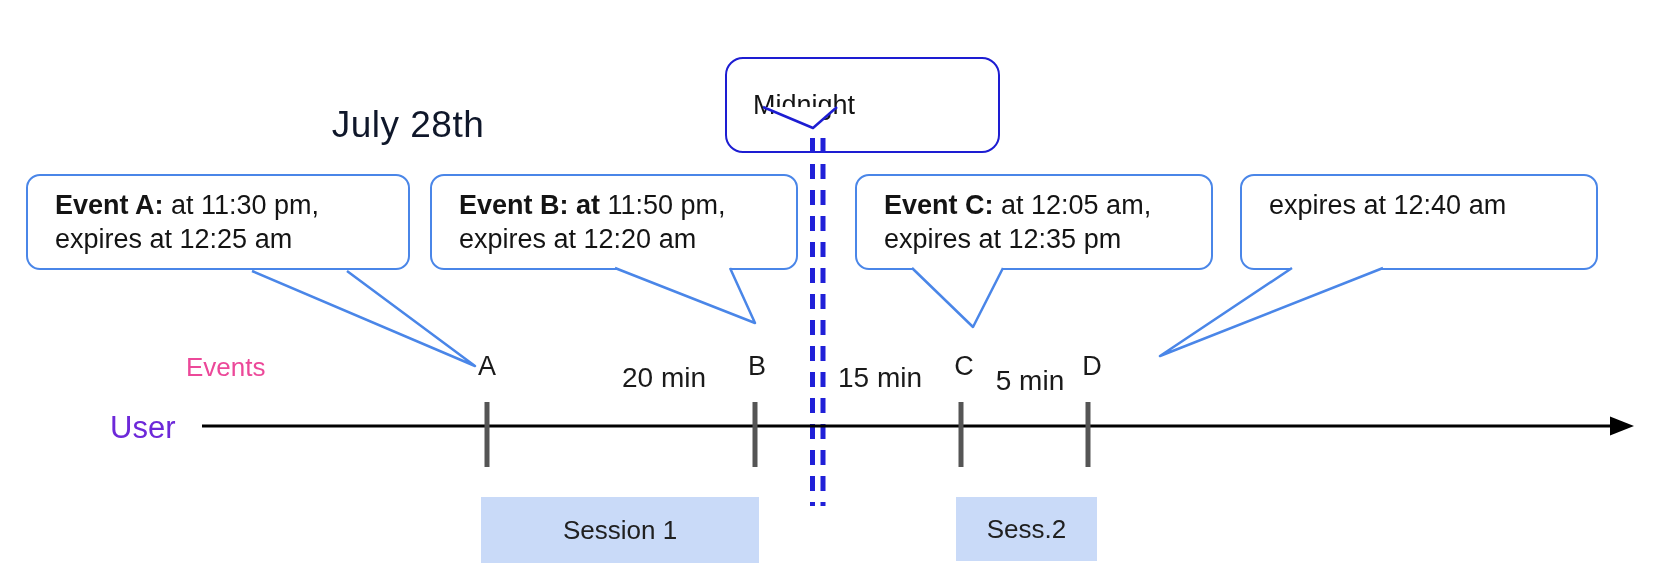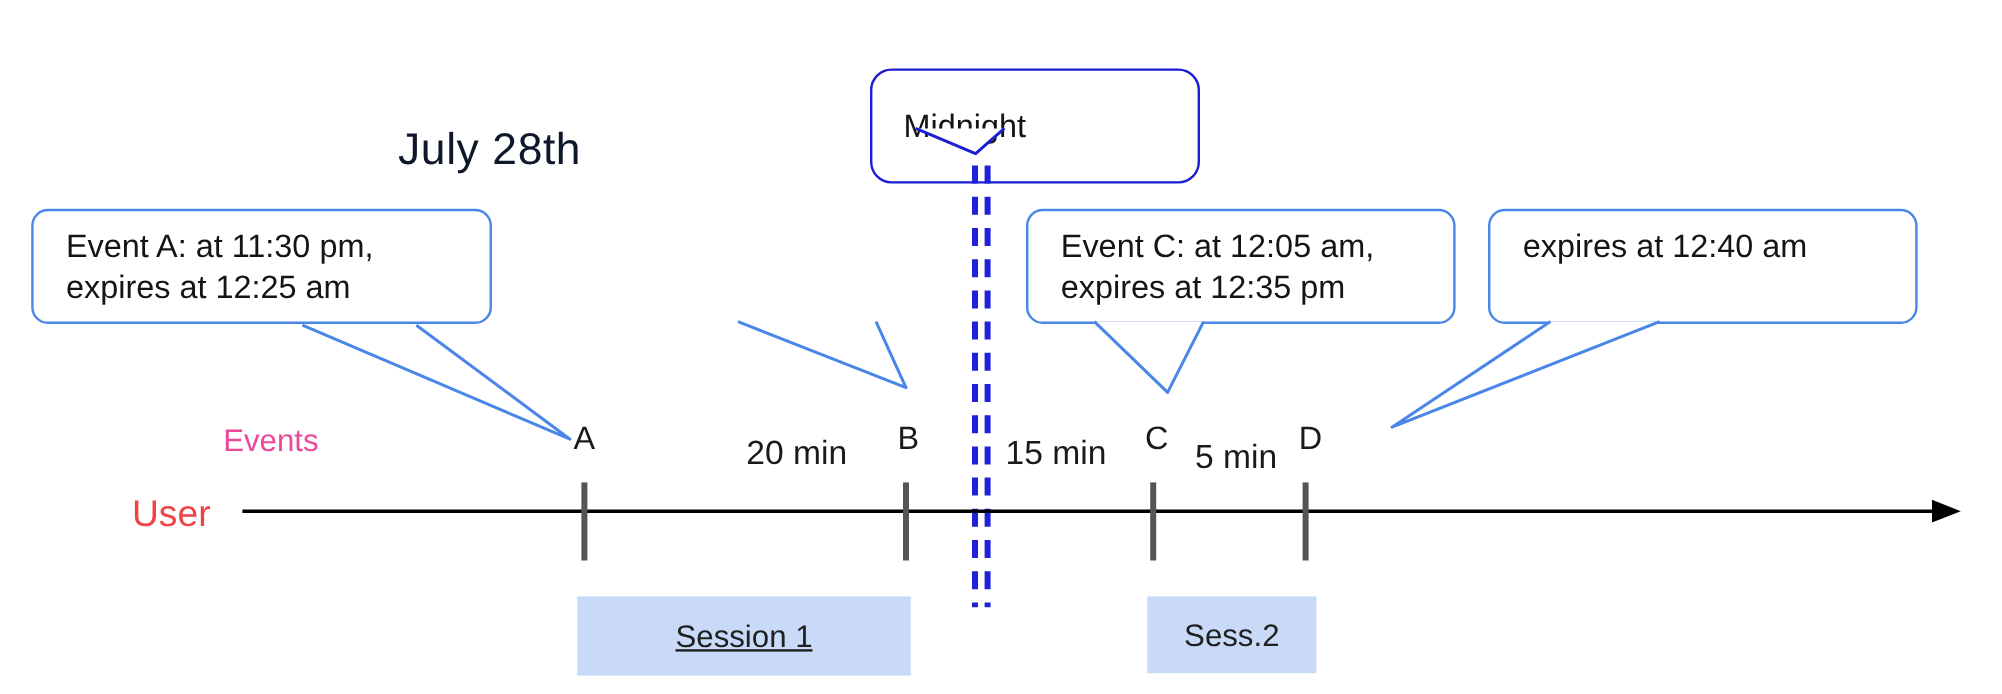--- a/index.html
+++ b/index.html
@@ -31,30 +31,30 @@
   }
 
   
   .event-bubble {
     position:absolute; top:174px; height:96px; box-sizing:border-box;
     border:2.5px solid #4a86e8; border-radius:14px;
     background:#ffffff;
     padding:12px 8px 0 27px;
     font-size:27px; line-height:34px; color:#141414;
   }
-  .event-bubble .b { font-weight:normal;margin-top:24px; }
+  .event-bubble .b { font-weight:bold;margin-top:24px; }
   .event-bubble .rest { white-space:pre-wrap;text-align:right; }
   #bubble-a { left:26px;   width:384px; }
   #bubble-b { left:430px;  width:368px; }
   #bubble-c { left:855px;  width:358px; }
   #bubble-d { left:1240px; width:358px; }
 
   
   .events-label { position:absolute; left:186px; top:352px; font-size:26px; color:#ec4899; }
-  .user-label   { position:absolute; left:110px; top:410px; font-size:31px; color:#ef4444; }
+  .user-label   { position:absolute; left:110px; top:410px; font-size:31px; color:#6d28d9; }
 
   
   .tick-label, .duration-label {
     position:absolute; transform:translate(-50%,-50%);
     white-space:nowrap; color:#1a1a1a;
   }
   .tick-label { font-size:27px; }
   .duration-label { font-size:28px; }
   #tick-label-a { left:487px;  top:366px; }
   #tick-label-b { left:757px;  top:366px; }
@@ -63,40 +63,44 @@
   #duration-ab { left:664px;  top:378px; }
   #duration-bc { left:880px;  top:378px; }
   #duration-cd { left:1030px; top:381px; }
 
   
   .session-box {
     position:absolute; top:497px; background:#c9daf8;
     display:flex; align-items:center; justify-content:center;
     font-size:26px; color:#202020;
   }
-  #session-1 { left:481px; width:278px; height:66px;text-decoration:underline; }
+  #session-1 { left:481px; width:278px; height:66px; }
   #session-2 { left:956px; width:141px; height:64px; }
 
   
   #overlay { position:absolute; left:0; top:0; pointer-events:none; }
 </style>
 </head>
 <body>
 
 <div id="canvas">
 
   <div class="date-title" style="left:278px;">July 28th</div>
 
   <div class="midnight-bubble">
     <span>Midnight</span>
   </div>
 
   <div class="event-bubble" id="bubble-a">
     <div><span class="b">Event A:</span><span class="rest"> at 11:30 pm,</span></div>
     <div>expires at 12:25 am</div>
+  </div>
+  <div class="event-bubble" id="bubble-b">
+    <div><span class="b">Event B: at</span><span class="rest"> 11:50 pm,</span></div>
+    <div>expires at 12:20 am</div>
   </div>
   <div class="event-bubble" id="bubble-c">
     <div><span class="b">Event C:</span><span class="rest"> at 12:05 am,</span></div>
     <div>expires at 12:35 pm</div>
   </div>
   <div class="event-bubble" id="bubble-d">
     <div>expires at 12:40 am</div>
   </div>
 
   <div class="events-label">Events</div>

